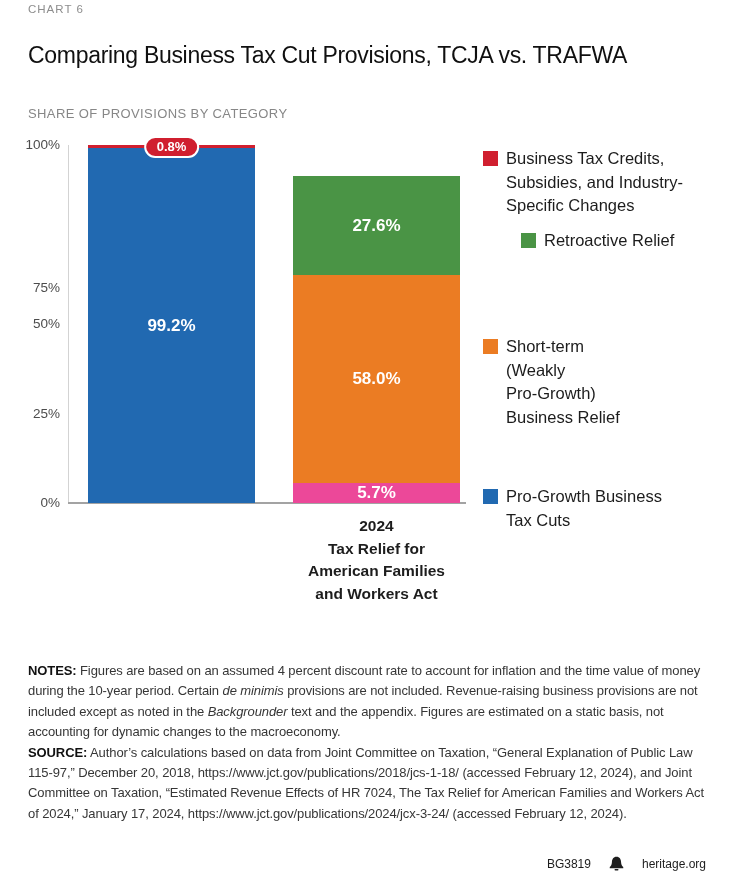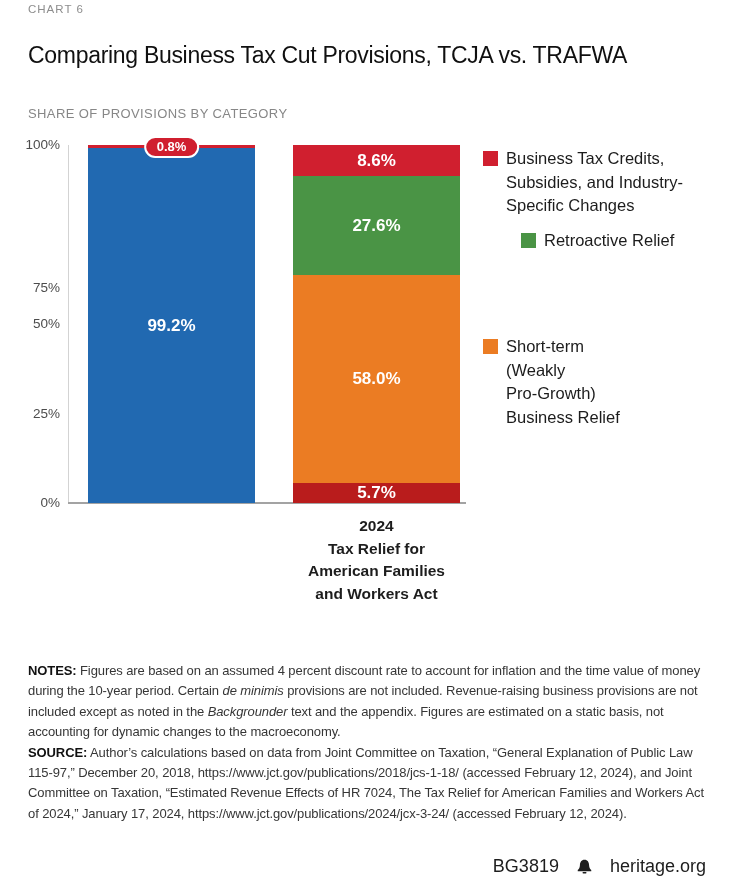--- a/index.html
+++ b/index.html
@@ -49,21 +49,21 @@
     margin-left:8px;font-size:16.5px;line-height:23.5px;color:#1c1c1c;white-space:pre-line;
   }
   .fineprint{
     position:absolute;left:28px;top:648px;width:680px;
     font-size:13px;line-height:20.4px;color:#363636;letter-spacing:-0.1px;
   }
   .fineprint b{color:#111111;}
   .footer{
     position:absolute;right:28px;top:856px;
     display:flex;align-items:center;gap:17px;
-    font-size:18px;color:#1d1d1d;
+    font-size:12px;color:#1d1d1d;
   }
   .bell{display:inline-block;}
 </style>
 </head>
 <body>
 
 <div class="kicker">CHART 6</div>
 <h1 class="title">Comparing Business Tax Cut Provisions, TCJA vs. TRAFWA</h1>
 <div class="subtitle">SHARE OF PROVISIONS BY CATEGORY</div>
 
@@ -76,31 +76,28 @@
     <div class="y-tick" style="top: 106px; margin-top: 39px;">75%</div>
     <div class="y-tick" style="top: 2px;">100%</div>
     <div class="bar" style="left: 60px; width: 167px;">
       <div class="seg" style="bottom: 0%; height: 99.2%; background: rgb(33, 105, 177);">
         <div class="seg-label">99.2%</div>
       </div>
       <div class="seg" style="bottom: 99.2%; height: 0.8%; background: rgb(208, 31, 47);"></div>
       <div class="badge" style="background: rgb(208, 31, 47);">0.8%</div>
     </div>
     <div class="bar" style="left: 265px; width: 167px;">
-      <div class="seg" style="bottom: 0%; height: 5.7%; background: #b91c1c; margin-top: 44px;">
+      <div class="seg" style="bottom: 0%; height: 5.7%; background: #ec4899; margin-top: 44px;">
         <div class="seg-label">5.7%</div>
       </div>
       <div class="seg" style="bottom: 5.7%; height: 58%; background: rgb(235, 124, 35);">
         <div class="seg-label">58.0%</div>
       </div>
       <div class="seg" style="bottom: 63.7%; height: 27.6%; background: rgb(74, 148, 69);">
         <div class="seg-label">27.6%</div>
-      </div>
-      <div class="seg" style="bottom: 91.3%; height: 8.6%; background: rgb(208, 31, 47);">
-        <div class="seg-label">8.6%</div>
       </div>
     </div>
     <div class="cat-label" style="left: 235px; width: 227px;">2024
 Tax Relief for
 American Families
 and Workers Act</div>
     <div class="legend-item" style="top: 12px;">
       <div class="legend-swatch" style="background: rgb(208, 31, 47);"></div>
       <div class="legend-text">Business Tax Credits,
 Subsidies, and Industry-
@@ -110,20 +107,25 @@
       <div class="legend-swatch" style="background: rgb(74, 148, 69);"></div>
       <div class="legend-text">Retroactive Relief</div>
     </div>
     <div class="legend-item" style="top: 200px;">
       <div class="legend-swatch" style="background: rgb(235, 124, 35);"></div>
       <div class="legend-text">Short-term
 (Weakly
 Pro-Growth)
 Business Relief</div>
     </div>
+    <div class="legend-item" style="top: 350px;">
+      <div class="legend-swatch" style="background: rgb(33, 105, 177);"></div>
+      <div class="legend-text">Pro-Growth Business
+Tax Cuts</div>
+    </div>
   </div>
 
 <p class="fineprint"><b>NOTES:</b><span> Figures are based on an assumed 4 percent discount rate to account for inflation and the time value of money during the 10-year period. Certain </span><i>de minimis</i><span> provisions are not included. Revenue-raising business provisions are not included except as noted in the </span><i>Backgrounder</i><span> text and the appendix. Figures are estimated on a static basis, not accounting for dynamic changes to the macroeconomy.</span><br>
 <b>SOURCE:</b><span> Author’s calculations based on data from Joint Committee on Taxation, “General Explanation of Public Law 115-97,” December 20, 2018, https://www.jct.gov/publications/2018/jcs-1-18/ (accessed February 12, 2024), and Joint Committee on Taxation, “Estimated Revenue Effects of HR 7024, The Tax Relief for American Families and Workers Act of 2024,” January 17, 2024, https://www.jct.gov/publications/2024/jcx-3-24/ (accessed February 12, 2024).</span></p>
 
 <div class="footer">
   <span>BG3819</span>
   <svg class="bell" width="17" height="15" viewBox="0 0 20 18" aria-hidden="true">
     <path d="M10 1 C6.2 1 4.7 4 4.5 7.5 C4.3 10.6 3.3 12.1 1.9 13.3 L1.9 14.8 L18.1 14.8 L18.1 13.3 C16.7 12.1 15.7 10.6 15.5 7.5 C15.3 4 13.8 1 10 1 Z" fill="#1d1d1d"></path>
     <rect x="7.6" y="15.6" width="4.8" height="1.9" rx="0.9" fill="#1d1d1d"></rect>

